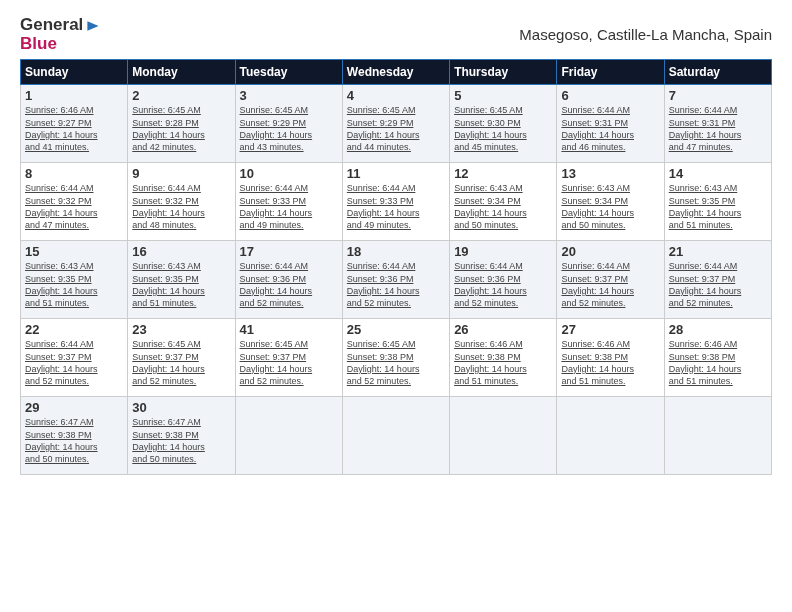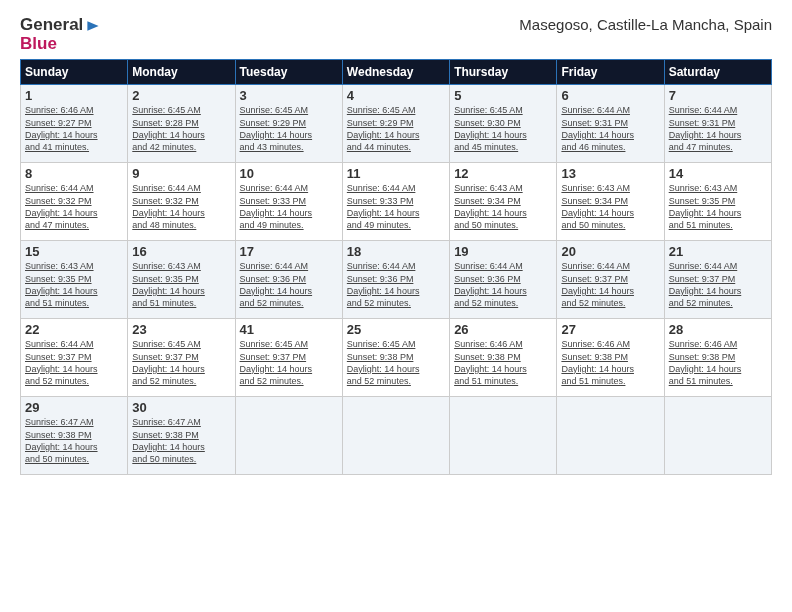--- a/index.html
+++ b/index.html
@@ -29,21 +29,21 @@
     }
     .cal-title {
       font-size: 36px;
       font-weight: bold;
       color: #333;
       line-height: 1.1;
     }
     .cal-subtitle {
       font-size: 15px;
       color: #333;
-      margin-top: 0;
+      margin-top: 10px;
     }
     table {
       width: 100%;
       border-collapse: collapse;
       table-layout: fixed;
     }
     thead tr th {
       background: #0f172a;
       color: #fff;
       font-size: 12px;

